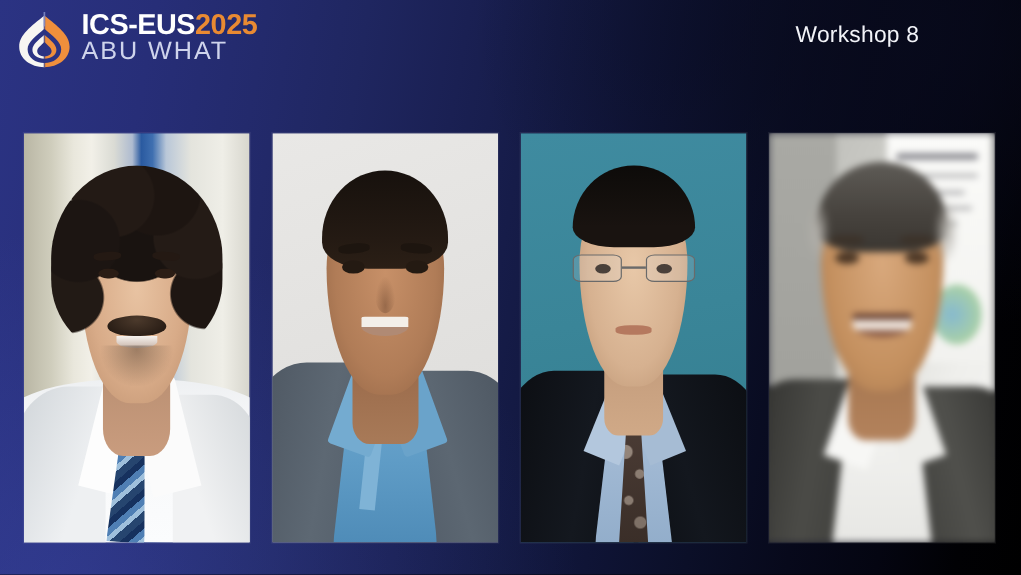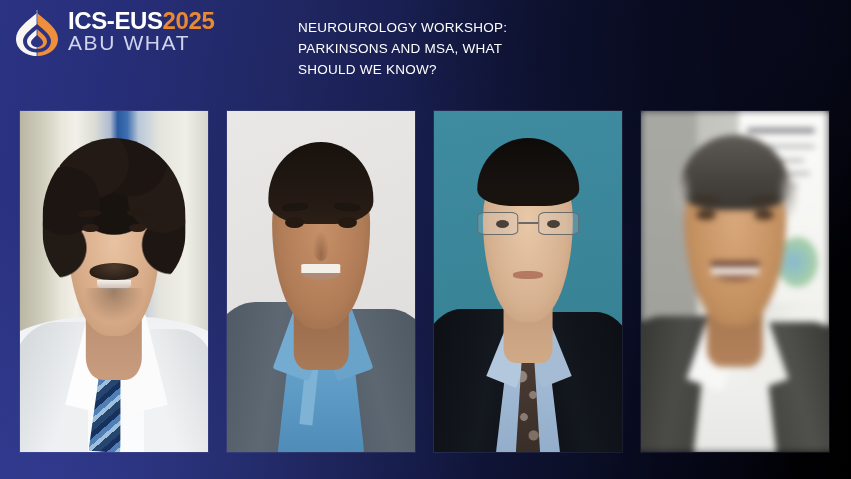--- a/index.html
+++ b/index.html
@@ -475,26 +475,22 @@
       </svg>
     </div>
     <div class="logo-text">
       <div class="logo-line1">
         <span class="ics">ICS-EUS</span><span class="yr">2025</span>
       </div>
       <div class="logo-line2">ABU WHAT</div>
     </div>
   </div>
 
-  <div class="workshop-title">
-    <div>NEUROUROLOGY WORKSHOP:</div>
-    <div>PARKINSONS AND MSA, WHAT</div>
-    <div>SHOULD WE KNOW?</div>
-  </div>
-
+
+  <div class="workshop-number">Workshop 8</div>
 
   <div class="photo-strip">
 
     <div class="photo p1">
       <div class="scene">
         <div class="coat"></div>
           <div class="coat-shadeL"></div>
           <div class="coat-shadeR"></div>
         <div class="collar-l"></div>
           <div class="collar-r"></div>

